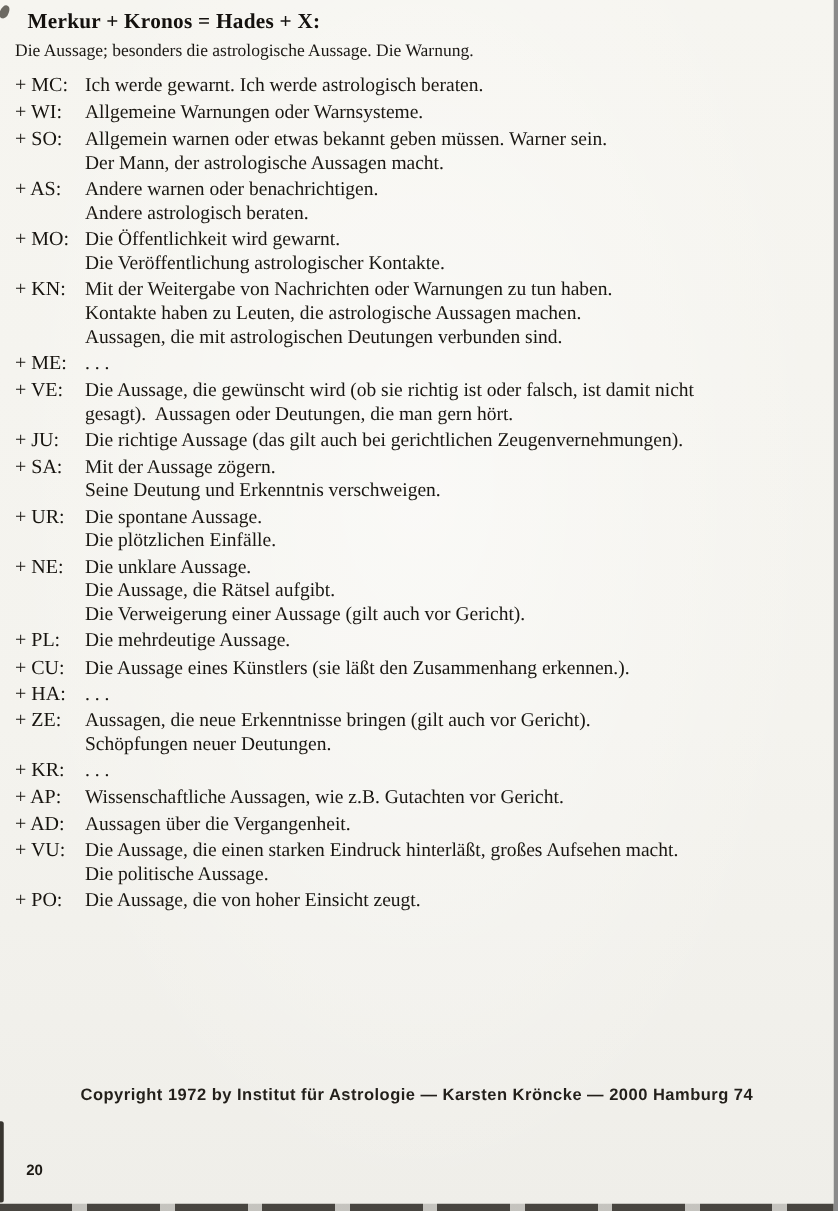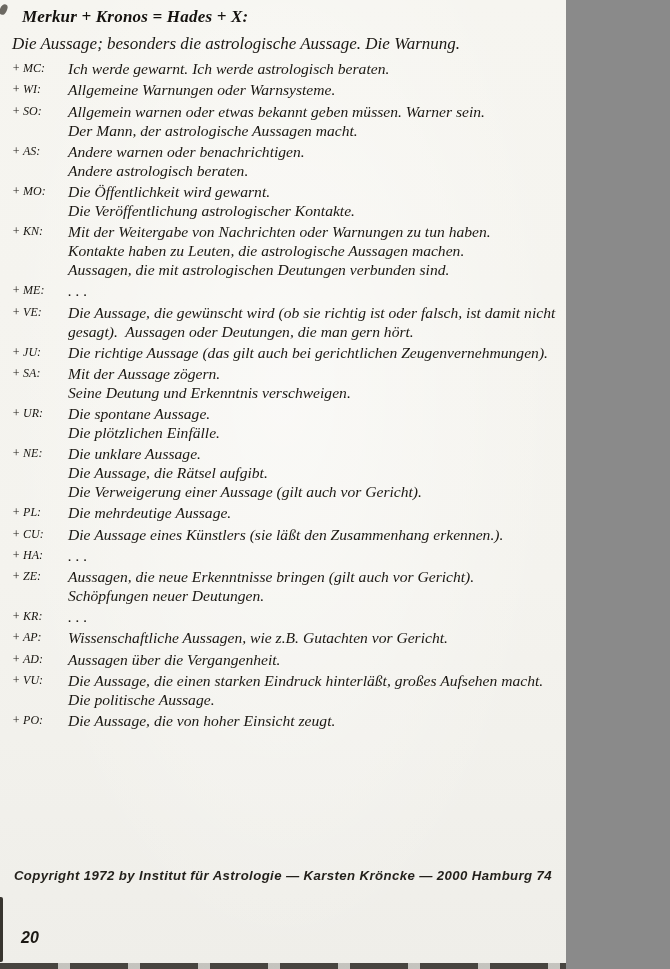--- a/index.html
+++ b/index.html
@@ -3,62 +3,61 @@
 <meta charset="utf-8">
 <style>
   html,body{margin:0;padding:0;}
   body{
     width:670px;height:969px;
     background:#8a8a8a;
     font-family:"Liberation Serif", serif;
   }
   .page{
     position:relative;
-    width:566px;height:969px;
+    width:667px;height:969px;
     background:
       radial-gradient(ellipse at 50% 40%, rgba(255,255,255,.5), rgba(0,0,0,0) 70%),
       linear-gradient(180deg,#f6f5f0 0%, #f4f3ee 60%, #efeee9 100%);
     color:#181512;
     overflow:hidden;
-    font-style:italic;
   }
   .title{
     position:absolute; top:7px; left:22px;
     font-size:17px; font-weight:bold; letter-spacing:.2px;
     color:#14110e;
   }
   .lead{
     position:absolute; top:34px; left:12px; right:8px;
-    font-size:17px; color:#1a1713;
+    font-size:14px; color:#1a1713;
   }
   .entries{
     position:absolute; top:57px; left:12px; right:6px;
   }
   .entry{ display:flex; align-items:flex-start; margin-top:2.2px; }
   .entry-label{
     flex:0 0 56px; width:56px;
-    font-size:12px; line-height:19px;
+    font-size:16px; line-height:19px;
     color:#17140f; white-space:nowrap;
   }
   .entry-body{ flex:1 1 auto; }
   .entry-line{
     font-size:15.6px; line-height:19px;
     color:#1a1712; white-space:pre-wrap;
   }
   .copyright{
     position:absolute; top:868px; left:0; width:100%;
     text-align:center;
     font-family:"Liberation Sans", sans-serif;
     font-size:13.2px; font-weight:600; letter-spacing:.4px;
     color:#221f1a;
   }
   .page-number{
     position:absolute; left:21px; top:929px;
     font-family:"Liberation Sans", sans-serif;
-    font-size:16px; font-weight:600; color:#1c1914;
+    font-size:12px; font-weight:600; color:#1c1914;
   }
   
   .speck-topleft{
     position:absolute; left:0px; top:4px; width:7px; height:11px;
     background:#4a463f; border-radius:60% 40% 55% 45%;
     transform:rotate(18deg); opacity:.8;
   }
   .edge-bar-left{
     position:absolute; left:0; top:897px; width:3px; height:65px;
     background:#23201b; opacity:.9; border-radius:0 2px 2px 0;

